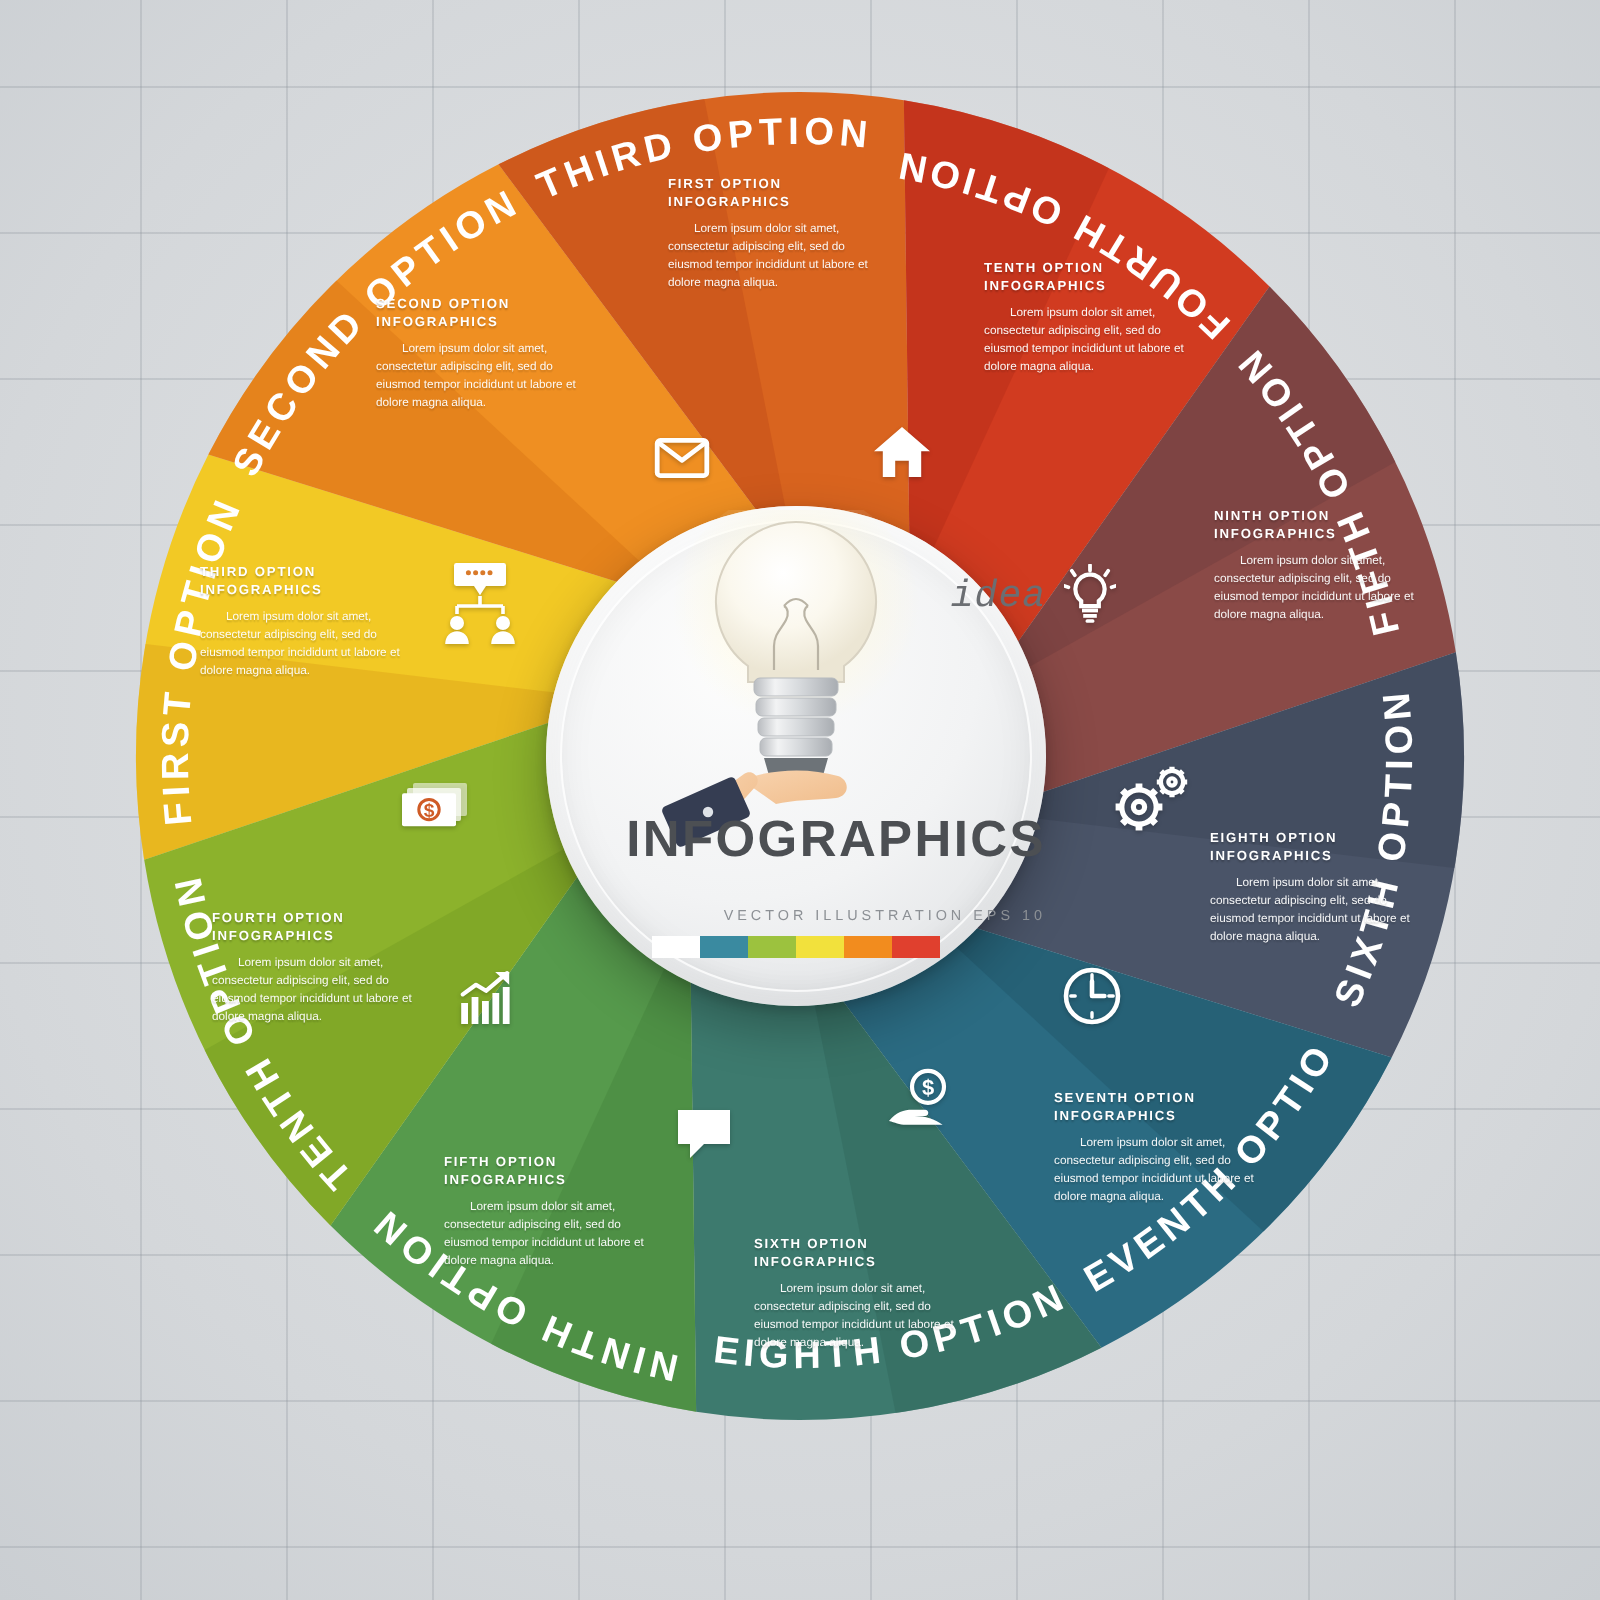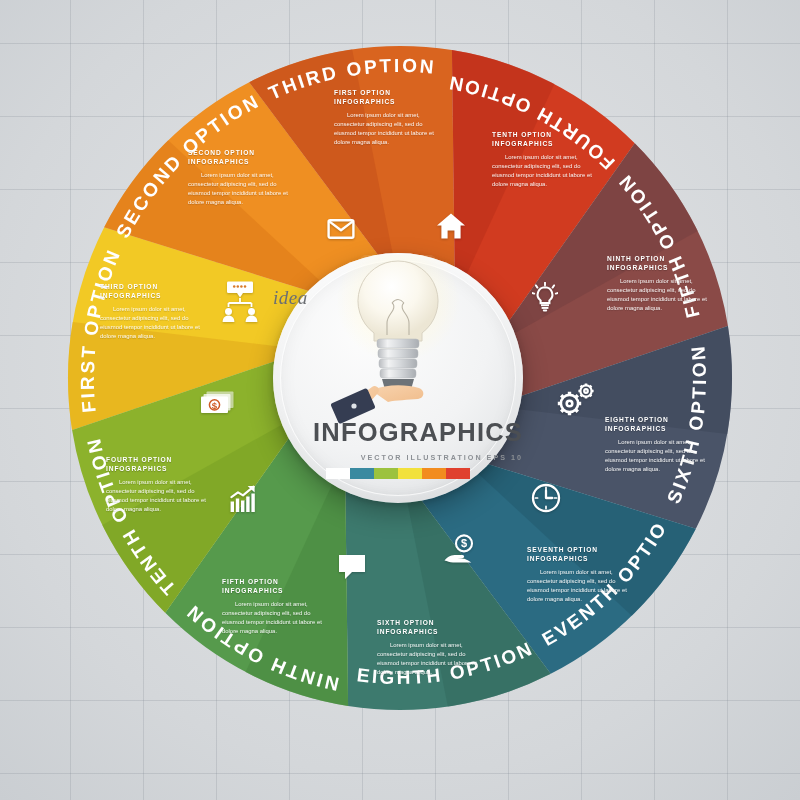--- a/index.html
+++ b/index.html
@@ -72,34 +72,34 @@
     box-shadow:inset 0 0 18px rgba(0,0,0,.05);
   }
   .hub-content{
     position:absolute;left:0;right:0;bottom:24px;text-align:right;
   }
   .brand-title{
     font-size:25.5px;font-weight:bold;letter-spacing:1.2px;color:#4c4f53;
     line-height:1;
   }
   .brand-sub{
-    font-size:7.2px;font-weight:bold;letter-spacing:2.0px;color:#8c9095;
-    margin-top:8px;
+    font-size:7.2px;font-weight:normal;letter-spacing:2.0px;color:#8c9095;
+    margin-top:20px;
   }
   .swatches{
     display:flex;justify-content:center;margin-top:6px;gap:0;
   }
   .swatch{width:24px;height:11px;}
 
   
   .bulb-wrap{position:absolute;left:0;right:0;top:2px;text-align:center;}
   .idea-word{
     position:absolute;left:0;right:0;top:34px;
-    font-family:Liberation Serif, serif;
-    font-style:italic;font-size:19px;color:#6b6e72;letter-spacing:.5px;
+    font-family:Liberation Mono, monospace;
+    font-style:italic;font-size:19px;color:#6b6e72;letter-spacing:.5px;text-align:right;
   }
 
   .icon{position:absolute;pointer-events:none;}
   .icon svg{display:block;filter:drop-shadow(0 1px 1px rgba(0,0,0,.22));}
 </style>
 </head>
 <body>
 
 <div id="stage">
 

